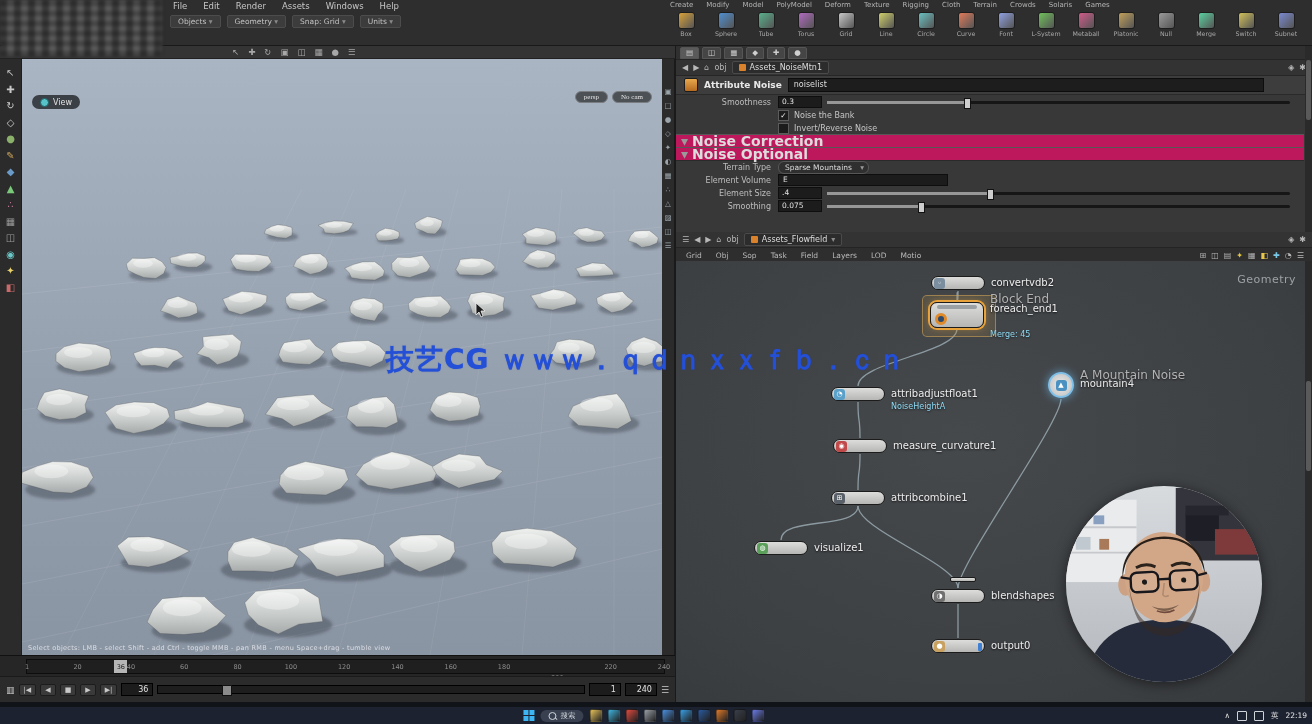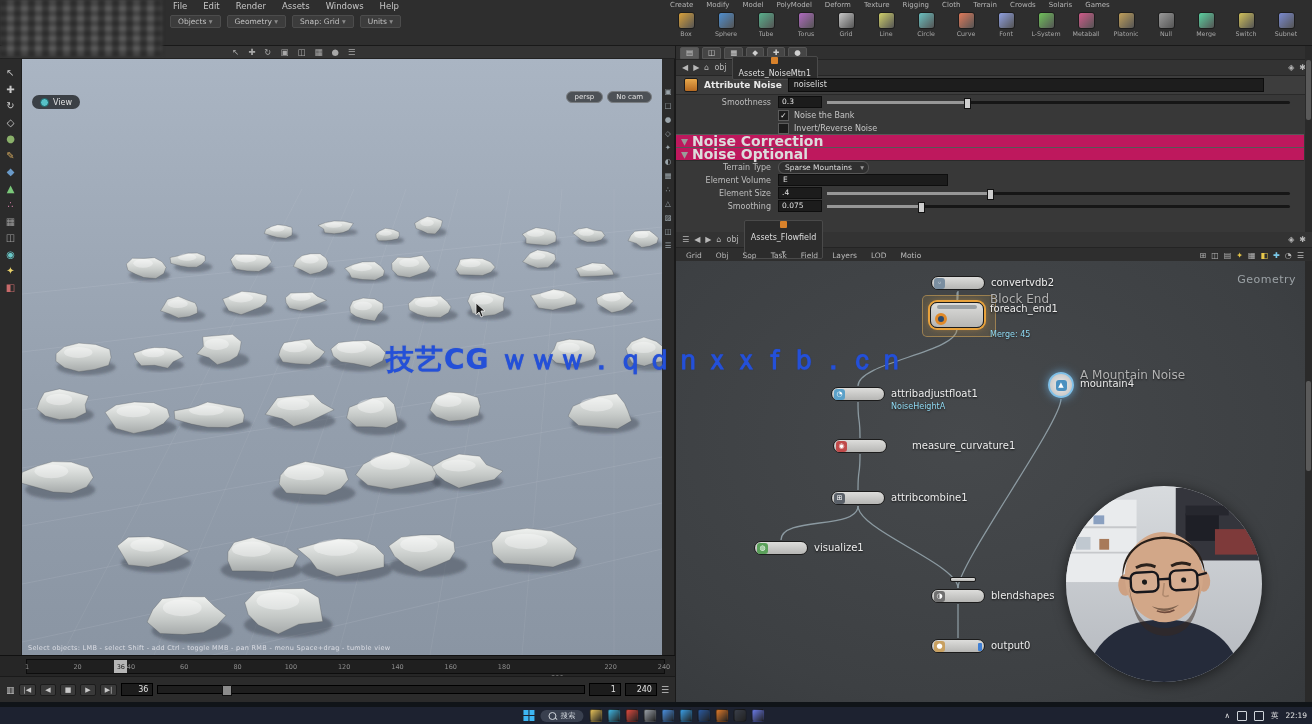--- a/index.html
+++ b/index.html
@@ -31,21 +31,21 @@
   .left-strip{position:absolute;left:0;top:59px;width:22px;height:596px;background:#2b2b2b;border-right:1px solid #1e1e1e;
     display:flex;flex-direction:column;align-items:center;gap:5.5px;padding-top:8px;box-sizing:border-box;}
   .left-strip span{font-size:10px;line-height:11px;}
   .viewport{position:absolute;left:22px;top:59px;width:640px;height:596px;background:#8d98a6;overflow:hidden;}
   .vp-right-strip{position:absolute;left:662px;top:59px;width:13px;height:596px;background:#2b2b2b;border-right:1px solid #1a1a1a;
     display:flex;flex-direction:column;align-items:center;gap:5px;padding-top:28px;box-sizing:border-box;}
   .vp-right-strip span{font-size:7.5px;color:#9aa4aa;}
   .view-chip{position:absolute;left:10px;top:36px;background:rgba(40,44,48,.85);border-radius:8px;height:14px;
     display:flex;align-items:center;gap:4px;padding:0 8px;font-size:8px;color:#e0e0e0;z-index:5;}
   .view-chip .dot{width:7px;height:7px;border-radius:50%;background:#57c2c8;border:1px solid #1c5f63;}
-  .cam-pills{position:absolute;right:10px;top:32px;display:flex;gap:4px;z-index:5;}
+  .cam-pills{position:absolute;right:10px;top:32px;display:flex;gap:4px;z-index:5;font-family:Liberation Serif, serif;}
   .pill{background:rgba(66,70,74,.9);border:1px solid #7a7e82;border-radius:7px;font-size:7px;color:#e2e2e2;padding:1px 8px;}
   .vp-hint{position:absolute;left:6px;bottom:3px;font-size:6.5px;color:rgba(240,240,245,.78);letter-spacing:.3px;z-index:5;}
   .cursor{position:absolute;left:453px;top:244px;z-index:6;}
   
   .playbar{position:absolute;left:0;top:655px;width:675px;height:21px;background:#262626;border-top:1px solid #111;}
   .ruler{position:absolute;left:26px;right:10px;top:3px;bottom:3px;background:#1f1f1f;border:1px solid #0d0d0d;}
   .tickLbl{position:absolute;top:3px;transform:translateX(-50%);font-size:6.5px;color:#8e8e8e;}
   .marker{position:absolute;top:0;bottom:0;width:13px;background:#c3c3c3;opacity:.92;text-align:center;
     font-size:6.5px;color:#1c1c1c;line-height:14px;}
   .transport{position:absolute;left:0;top:676px;width:675px;height:26px;background:#2b2b2b;border-top:1px solid #1a1a1a;
@@ -53,21 +53,21 @@
   .tbtn{background:#3a3a3a;border:1px solid #1c1c1c;border-radius:2px;color:#c8c8c8;font-size:7px;padding:1px 4px;}
   .tfield{background:#1c1c1c;border:1px solid #000;color:#e0e0e0;font-size:8px;padding:1px 4px;min-width:22px;text-align:right;}
   .tslider{flex:1;height:7px;background:#1e1e1e;border:1px solid #000;position:relative;}
   .tslider .th{position:absolute;left:15%;top:-1px;width:8px;height:9px;background:#8b8b8b;border:1px solid #111;}
   
   .param-pane{position:absolute;left:675px;top:46px;width:637px;height:186px;background:#383838;border-left:1px solid #1a1a1a;box-sizing:border-box;}
   .pane-tabs{display:flex;gap:3px;align-items:center;height:13px;background:#303030;border-bottom:1px solid #242424;padding-left:4px;}
   .ptab{background:#454545;border:1px solid #555;border-radius:2px 2px 0 0;font-size:7.5px;color:#cfcfcf;padding:0 5px;line-height:10px;}
   .ptab.sel{background:#5a5a5a;}
   .path-row{display:flex;align-items:center;gap:5px;height:15px;background:#333;border-bottom:1px solid #262626;padding:0 6px;font-size:8px;color:#b8b8b8;}
-  .node-chip{display:flex;align-items:center;gap:4px;background:#2c2c2c;border:1px solid #4a4a4a;border-radius:2px;padding:0 6px;line-height:11px;color:#ddd;flex-direction:column;}
+  .node-chip{display:flex;align-items:center;gap:4px;background:#2c2c2c;border:1px solid #4a4a4a;border-radius:2px;padding:0 6px;line-height:11px;color:#ddd;}
   .node-chip .sq{width:7px;height:7px;background:#d9822b;border-radius:1px;}
   .param-header{display:flex;align-items:center;gap:6px;height:18px;background:#3d3d3d;border-bottom:1px solid #2a2a2a;padding:0 8px;}
   .param-header .hic{width:12px;height:12px;border-radius:2px;background:linear-gradient(#e8a84c,#b56a22);border:1px solid #1c1c1c;}
   .param-header .ht{font-size:9px;font-weight:bold;color:#e8e8e8;}
   .param-header .hf{flex:1;height:12px;background:#1d1d1d;border:1px solid #0d0d0d;color:#dedede;font-size:8px;line-height:12px;padding:0 5px;margin-right:40px;}
   .prows{position:absolute;left:0;top:47px;right:8px;bottom:2px;display:flex;flex-direction:column;gap:1px;padding-top:3px;}
   .prow{display:flex;align-items:center;height:12px;}
   .p-label{width:95px;text-align:right;font-size:8px;color:#bdbdbd;margin-right:7px;flex:none;}
   .p-val{width:36px;height:10px;background:#1c1c1c;border:1px solid #0e0e0e;color:#e0e0e0;font-size:7.5px;line-height:10px;padding:0 3px;margin-right:5px;flex:none;text-align:left;}
   .p-track{flex:1;height:3px;background:#161616;border-radius:2px;position:relative;margin-right:14px;}
@@ -657,21 +657,21 @@
         <div class="nlabel" style="left: 215px; top: 127px;">attribadjustfloat1</div>
         <div class="nbelow" style="left: 215px; top: 141px;">NoiseHeightA</div>
         <div class="node  circle" style="left: 372px; top: 111px;">
           <span class="nicon" style="background: rgb(74, 144, 192);">▲</span>
         </div>
         <div class="nlabel" style="left: 404px; top: 117px;">mountain4</div>
         <div class="nabove" style="left: 404px; top: 107px;">A Mountain Noise</div>
         <div class="node " style="left: 157px; top: 178px;">
           <span class="nicon" style="background: rgb(192, 74, 74);">◉</span>
         </div>
-        <div class="nlabel" style="left: 217px; top: 179px; margin-left: 19px;">measure_curvature1</div>
+        <div class="nlabel" style="left: 217px; top: 179px;">measure_curvature1</div>
         <div class="node " style="left: 155px; top: 230px;">
           <span class="nicon" style="background: rgb(90, 96, 104);">⊞</span>
         </div>
         <div class="nlabel" style="left: 215px; top: 231px;">attribcombine1</div>
         <div class="node " style="left: 78px; top: 280px;">
           <span class="nicon" style="background: rgb(90, 160, 90);">◍</span>
         </div>
         <div class="nlabel" style="left: 138px; top: 281px;">visualize1</div>
         <div class="node  flat" style="left: 274px; top: 316px;"></div>
         <div class="node " style="left: 255px; top: 328px;">

